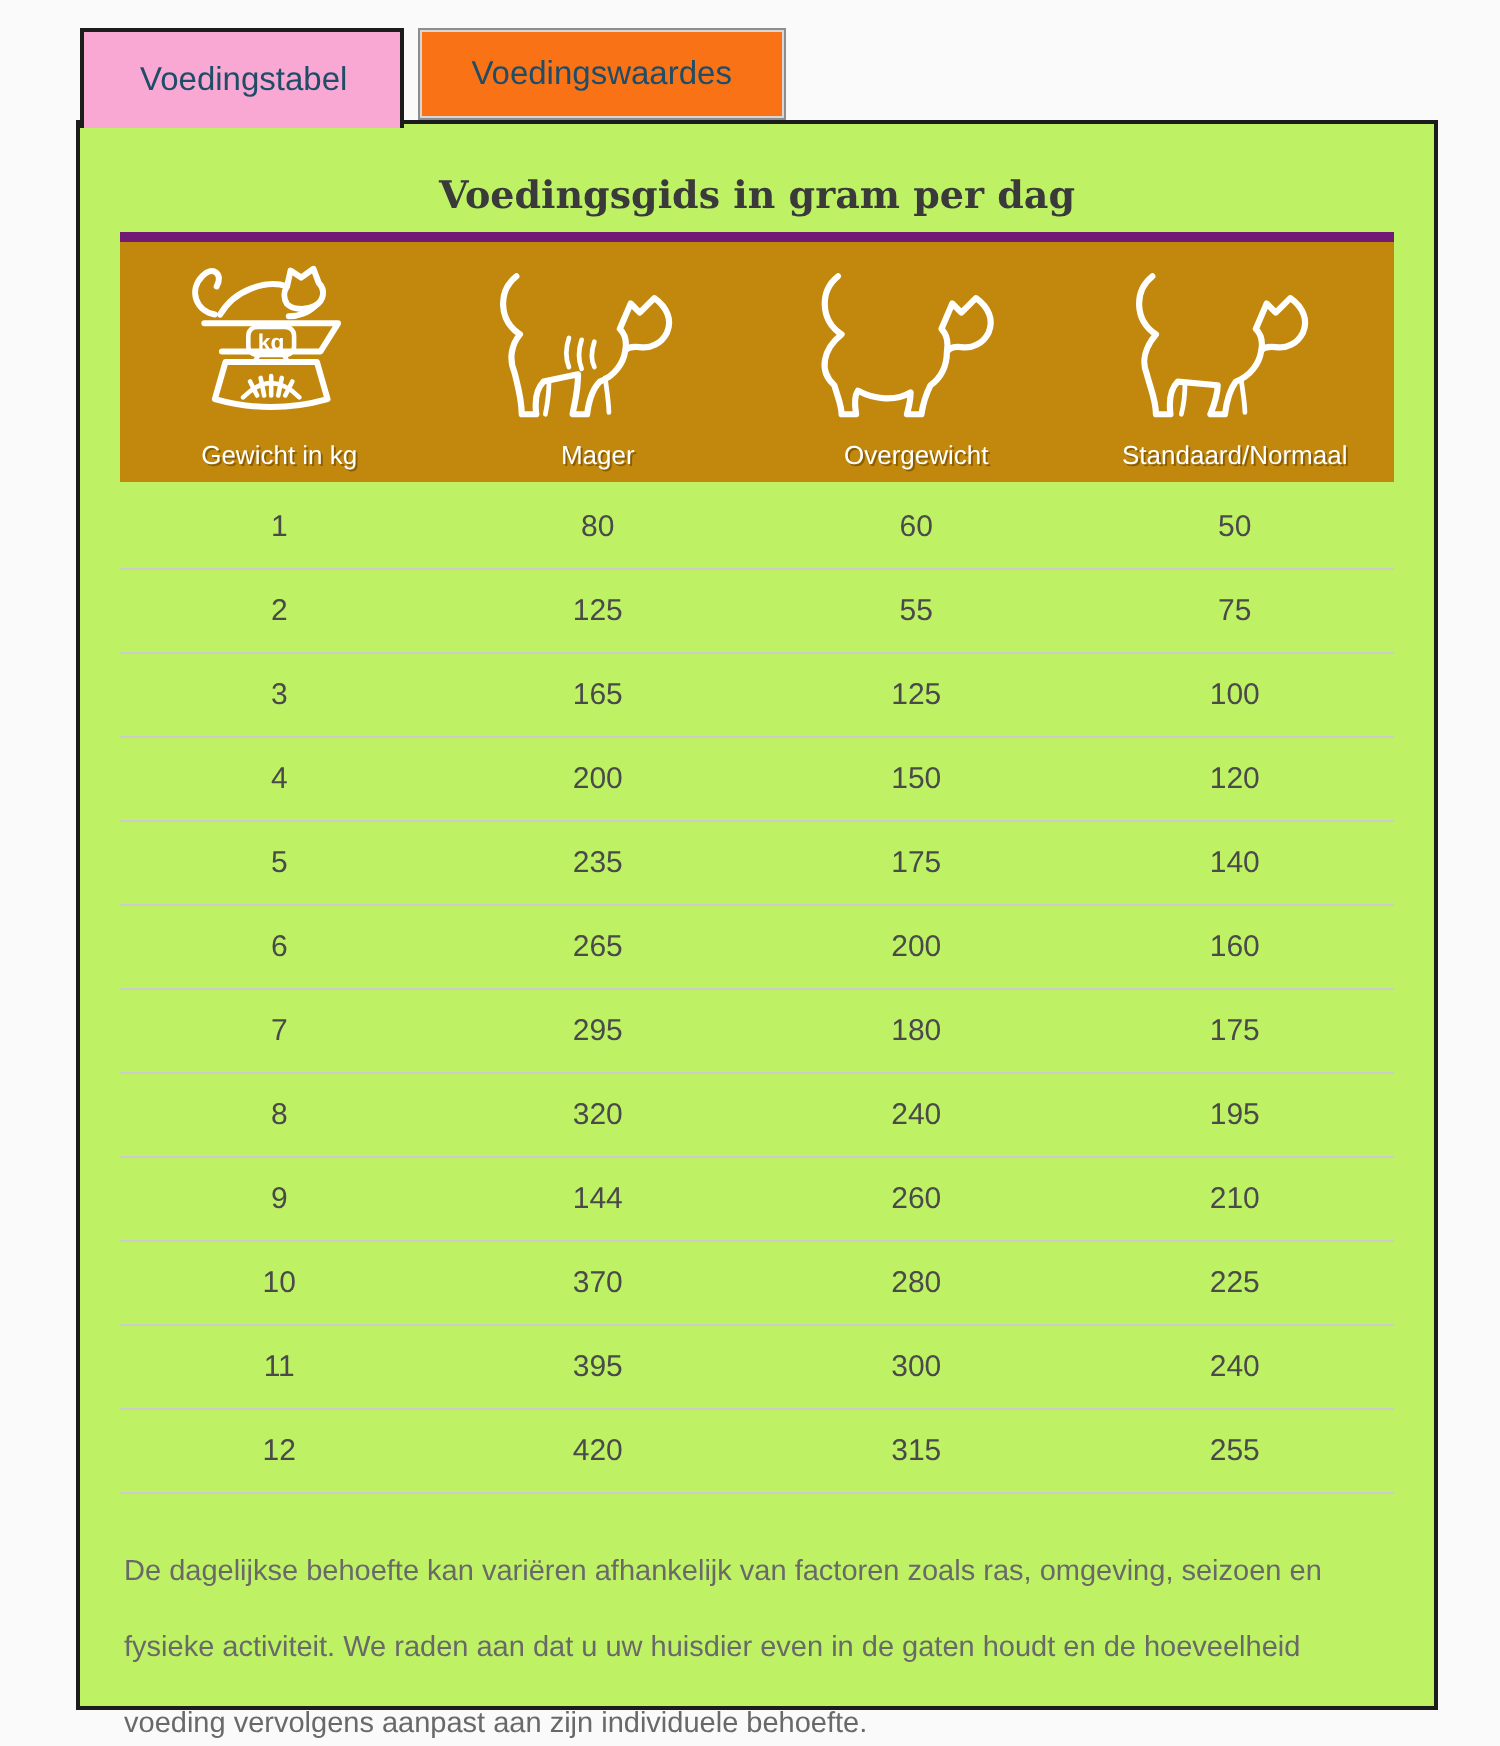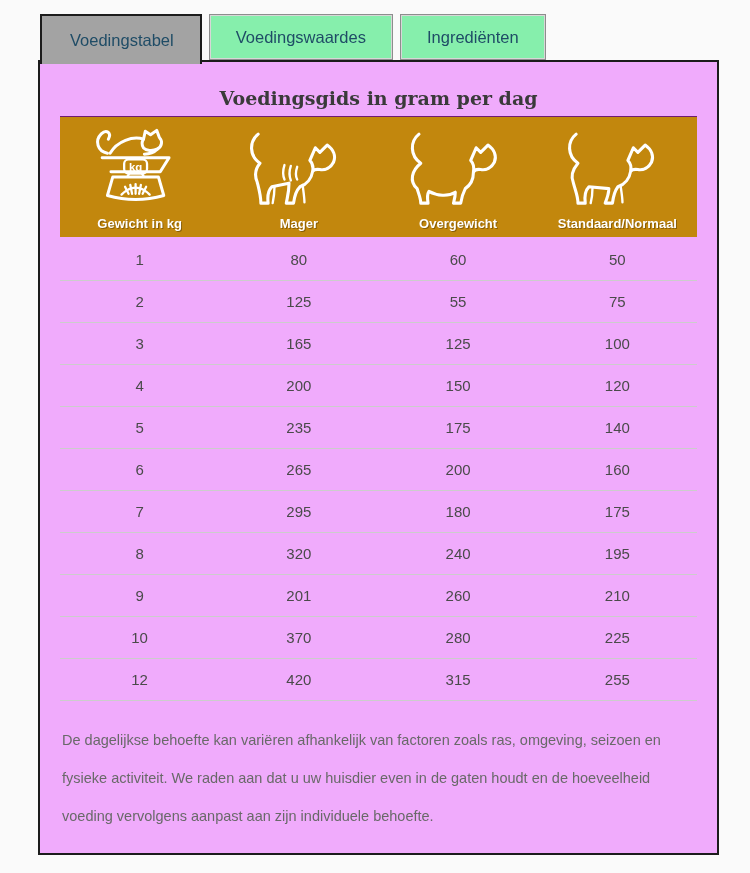--- a/index.html
+++ b/index.html
@@ -17,68 +17,68 @@
     box-sizing:border-box;
     display:flex;align-items:center;
     padding:0 26px;
     font-size:16.5px;
     color:#1f4c66;
     cursor:pointer;
     white-space:nowrap;
   }
   .tab.inactive{
     height:46px;
-    background:#86efac;
+    background:#f97316;
     border:1px solid #8d8d8d;
     box-shadow:inset 0 0 0 1px #d7d7d7;
   }
   .tab.active{
     height:50px;
-    background:#a3a3a3;
+    background:#f9a8d4;
     border:2px solid #1c1c1c;
     border-bottom:none;
     padding-left:28px;
   }
   
   .panel{
     position:absolute;left:38px;top:60px;
     width:681px;height:795px;
     box-sizing:border-box;
-    background:#f0abfc;
+    background:#bef264;
     border:2px solid #1c1c1c;
     padding:0 20px;
     z-index:1;
   }
   .panel-title{
     margin:24px 0 6px;
     text-align:center;
     font-family:"DejaVu Serif", serif;
     font-weight:700;
     font-size:19px;
     line-height:24px;
     color:#3a3a3a;
   }
   
   .band{
     height:120px;
     background:#c2870d;
-    border-top:1px solid #701a75;
+    border-top:5px solid #701a75;
     display:flex;
   }
   .band-col{
     flex:1;
     display:flex;flex-direction:column;
     align-items:center;justify-content:flex-end;
     padding-bottom:6px;
   }
   .band-col svg{display:block;}
   .band-label{
     margin-top:2px;
     font-size:13px;
-    font-weight:bold;
+    font-weight:normal;
     color:#ffffff;
     text-shadow:1px 1px 0 rgba(90,60,0,0.55);
     white-space:nowrap;
   }
   
   table.feeding{
     width:100%;
     border-collapse:collapse;
     margin-top:2px;
   }
@@ -104,23 +104,20 @@
 </head>
 <body>
 
 <div class="tabs">
   <div class="tab active">
     <span>Voedingstabel</span>
   </div>
   <div class="tab inactive">
     <span>Voedingswaardes</span>
   </div>
-  <div class="tab inactive">
-    <span>Ingrediënten</span>
-  </div>
 </div>
 
 <div class="panel">
 
   <div class="panel-title">Voedingsgids in gram per dag</div>
 
   <div class="band">
 
     <div class="band-col">
       <svg width="118" height="88" viewBox="0 0 130 100">
@@ -216,31 +213,37 @@
           <td>175</td>
         </tr>
         <tr>
           <td>8</td>
           <td>320</td>
           <td>240</td>
           <td>195</td>
         </tr>
         <tr>
           <td>9</td>
-          <td>201</td>
+          <td>144</td>
           <td>260</td>
           <td>210</td>
         </tr>
         <tr>
           <td>10</td>
           <td>370</td>
           <td>280</td>
           <td>225</td>
         </tr>
         <tr>
+          <td>11</td>
+          <td>395</td>
+          <td>300</td>
+          <td>240</td>
+        </tr>
+        <tr>
           <td>12</td>
           <td>420</td>
           <td>315</td>
           <td>255</td>
         </tr>
       </tbody>
   </table>
 
   <p class="footnote">De dagelijkse behoefte kan variëren afhankelijk van factoren zoals ras, omgeving, seizoen en fysieke activiteit. We raden aan dat u uw huisdier even in de gaten houdt en de hoeveelheid voeding vervolgens aanpast aan zijn individuele behoefte.</p>
 

